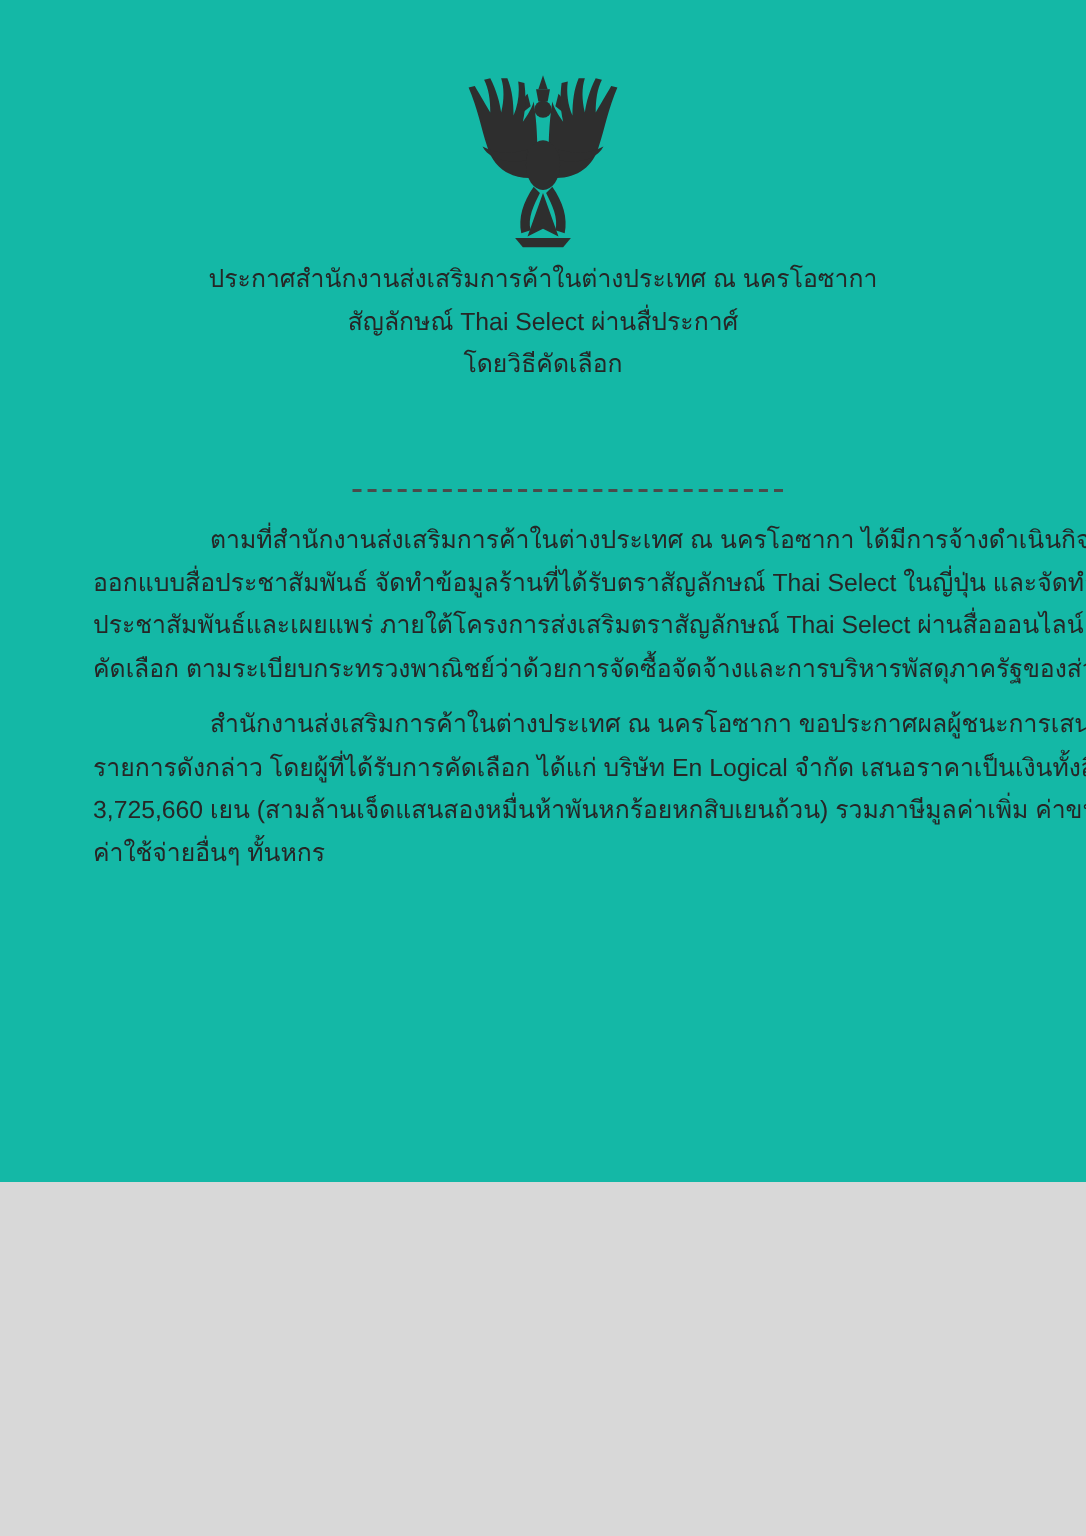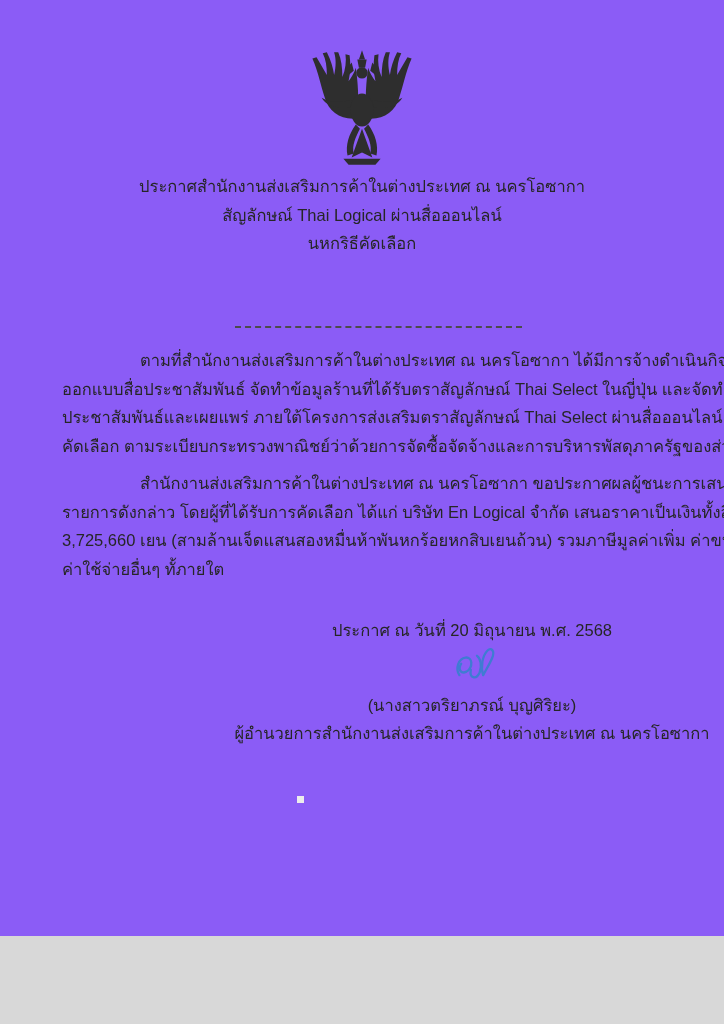--- a/index.html
+++ b/index.html
@@ -1,21 +1,21 @@
 <!DOCTYPE html>
 <html><head>
 <meta charset="utf-8">
 <style>
   html, body { margin: 0; padding: 0; background: #d8d8d8; }
   .page {
     position: relative;
     width: 724px;
-    height: 936px;
+    height: 788px;
     margin: 0 auto;
-    background: #8b5cf6;
+    background: #14b8a6;
     font-family: "Liberation Sans", sans-serif;
     color: #262626;
     overflow: hidden;
   }
   .emblem {
     position: absolute;
     top: 50px;
     left: 50%;
     transform: translateX(-50%);
     width: 124px;
@@ -107,48 +107,34 @@
       <path d="M66,72 C73,82 76,92 74,102 L68,100 C70,92 66,84 62,76 Z"></path>
 
       <path d="M60,76 L50,104 L60,99 L70,104 Z"></path>
 
       <path d="M42,105 h36 l-5,6 h-26 Z"></path>
     </g>
   </svg>
 
   <div class="header-block">
     <div class="line">ประกาศสำนักงานส่งเสริมการค้าในต่างประเทศ ณ นครโอซากา</div>
-    <div class="line">สัญลักษณ์ Thai Logical ผ่านสื่อออนไลน์</div>
-    <div class="line">นหกริธีคัดเลือก</div>
+    <div class="line">สัญลักษณ์ Thai Select ผ่านสื่ประกาศ์</div>
+    <div class="line">โดยวิธีคัดเลือก</div>
   </div>
 
   <div class="dashed-sep"></div>
 
   <div class="body-block">
     <div class="body-line indent">ตามที่สำนักงานส่งเสริมการค้าในต่างประเทศ ณ นครโอซากา ได้มีการจ้างดำเนินกิจกรรม</div>
     <div class="body-line">ออกแบบสื่อประชาสัมพันธ์ จัดทำข้อมูลร้านที่ได้รับตราสัญลักษณ์ Thai Select ในญี่ปุ่น และจัดทำบทความ</div>
     <div class="body-line">ประชาสัมพันธ์และเผยแพร่ ภายใต้โครงการส่งเสริมตราสัญลักษณ์ Thai Select ผ่านสื่อออนไลน์ โดยวิธี</div>
     <div class="body-line">คัดเลือก ตามระเบียบกระทรวงพาณิชย์ว่าด้วยการจัดซื้อจัดจ้างและการบริหารพัสดุภาครัฐของส่วนราชการใน</div>
 
     <div class="body-line indent para2">สำนักงานส่งเสริมการค้าในต่างประเทศ ณ นครโอซากา ขอประกาศผลผู้ชนะการเสนอราคา</div>
     <div class="body-line">รายการดังกล่าว โดยผู้ที่ได้รับการคัดเลือก ได้แก่ บริษัท En Logical จำกัด เสนอราคาเป็นเงินทั้งสิ้น</div>
     <div class="body-line">3,725,660 เยน (สามล้านเจ็ดแสนสองหมื่นห้าพันหกร้อยหกสิบเยนถ้วน) รวมภาษีมูลค่าเพิ่ม ค่าขนส่ง และ</div>
-    <div class="body-line">ค่าใช้จ่ายอื่นๆ ทั้ภายใต</div>
+    <div class="body-line">ค่าใช้จ่ายอื่นๆ ทั้นหกร</div>
   </div>
 
-  <div class="signoff">
-    <div class="line">ประกาศ ณ วันที่ 20 มิถุนายน พ.ศ. 2568</div>
-
-    <svg class="signature-svg" viewBox="0 0 60 50" xmlns="http://www.w3.org/2000/svg" aria-hidden="true">
-      <g stroke="#3f7cd2" stroke-width="2.6" fill="none" stroke-linecap="round">
-        <path d="M10,32 C5,24 9,13 17,12 C25,11 26,23 18,28 C12,31 8,26 12,19"></path>
-        <path d="M23,26 C21,35 29,38 33,29 C36,21 34,13 30,10"></path>
-        <path d="M37,32 C34,23 36,10 42,4 C46,0 51,4 47,13 C43,22 39,28 37,32"></path>
-      </g>
-    </svg>
-
-    <div class="line">(นางสาวตริยาภรณ์ บุญศิริยะ)</div>
-    <div class="line">ผู้อำนวยการสำนักงานส่งเสริมการค้าในต่างประเทศ ณ นครโอซากา</div>
-  </div>
 
   <div class="speck"></div>
 
 </div>
 
 </body></html>

